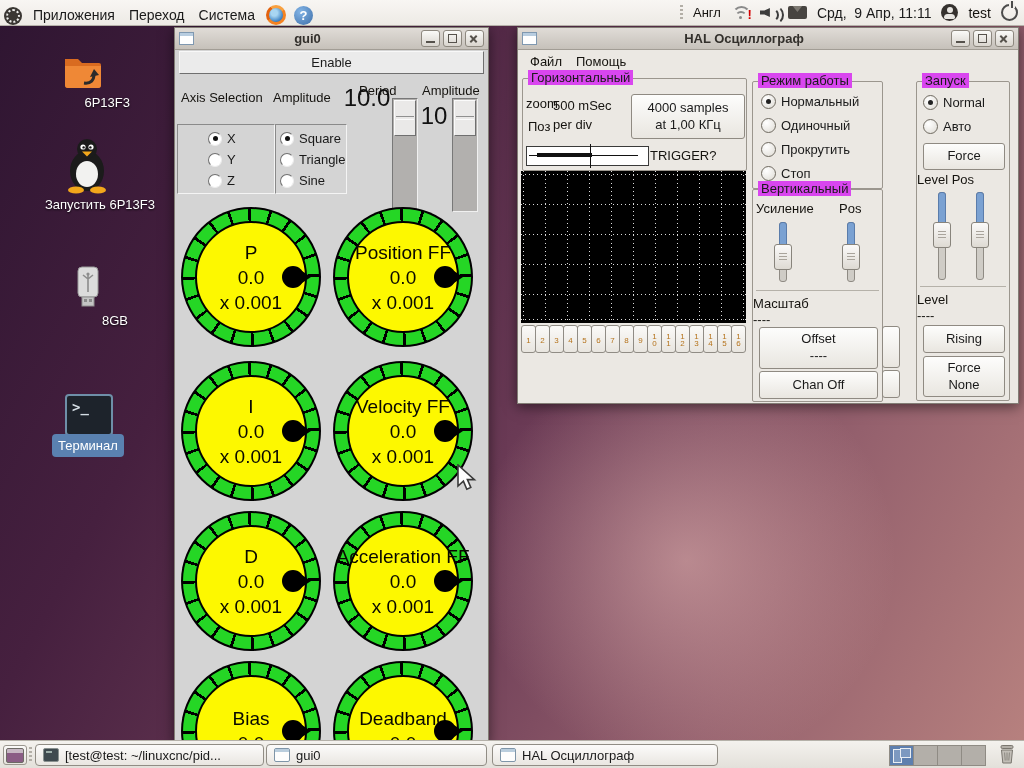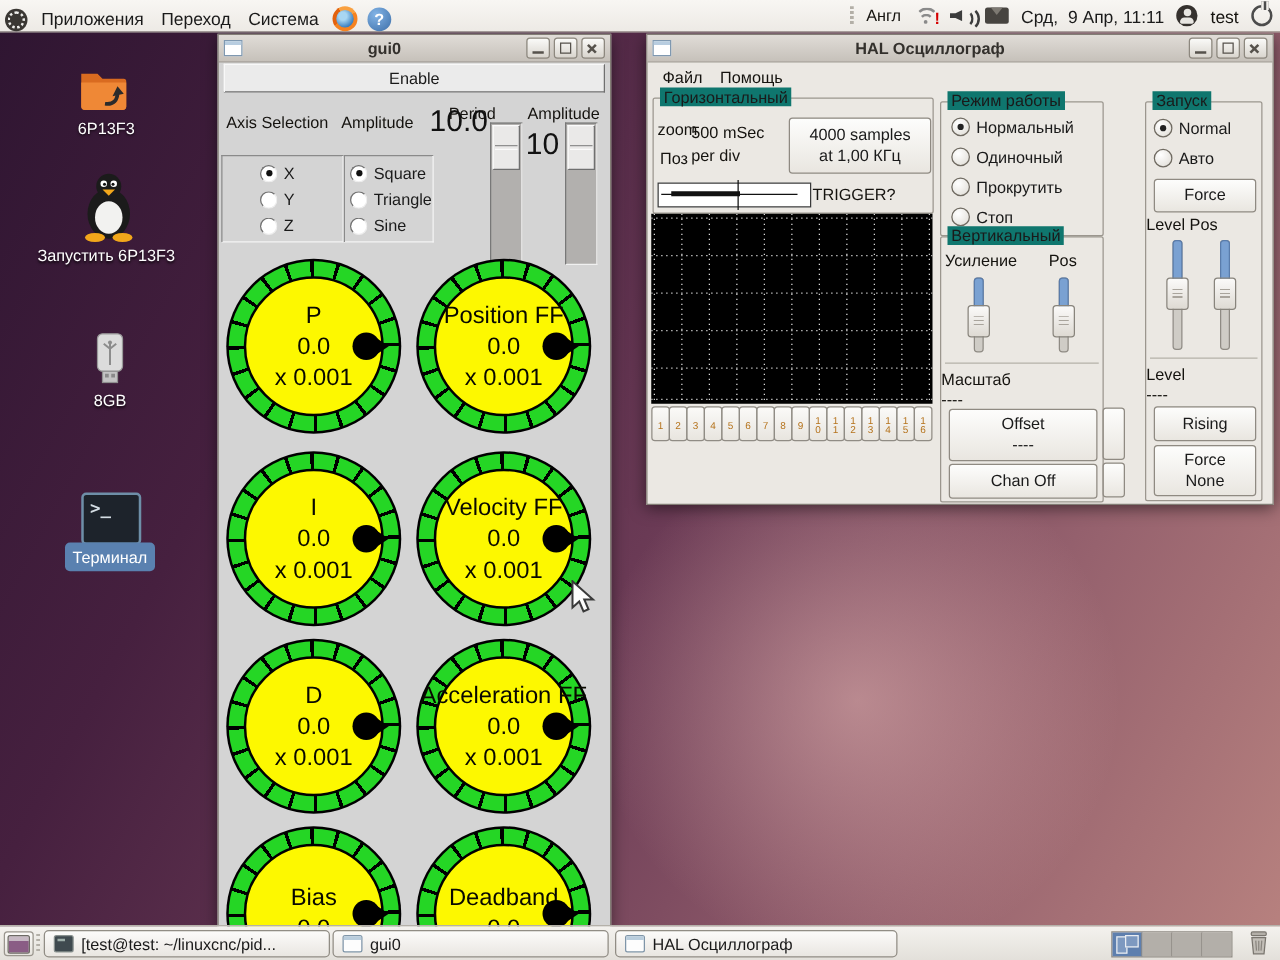--- a/index.html
+++ b/index.html
@@ -53,21 +53,21 @@
   .miniwin{width:14px;height:12px;background:#fdfdfd;border:1px solid #7f95a8;border-radius:2px;flex:none;position:relative;}
   .miniwin::after{content:"";position:absolute;left:0;top:0;right:0;height:3px;background:#b9cddd;}
   .sdicon{width:16px;height:13px;border:1px solid #6d6a65;background:linear-gradient(#c7b9c4 0 30%,#8a5d85 30%);border-radius:2px;}
   .wsw{position:absolute;top:4px;height:19px;display:flex;border:1px solid #8f8b84;}
   .wsw span{width:23px;height:19px;background:#b3afa9;border-right:1px solid #8f8b84;position:relative;}
   .wsw span:last-child{border-right:none;}
   .wsw .active{background:#5e7fae;}
   .wsw .active i{position:absolute;left:3px;top:3px;width:7px;height:12px;background:#7d99c0;border:1px solid #e9edf2;}
   .wsw .active em{position:absolute;right:2px;top:2px;width:9px;height:8px;background:#7d99c0;border:1px solid #e9edf2;}
   
-  .dlabel{position:absolute;color:#fff;font-size:13px;text-align:center;text-shadow:0 1px 2px rgba(0,0,0,.85);white-space:nowrap;}
+  .dlabel{position:absolute;color:#fff;font-size:13px;text-align:right;text-shadow:0 1px 2px rgba(0,0,0,.85);white-space:nowrap;}
   .dlabel.sel{background:#5a81b0;border-radius:4px;padding:4px 6px;text-shadow:none;}
   .termicon{position:absolute;width:44px;height:38px;background:#1d232b;border:2px solid #6e8fa8;border-radius:4px;}
   .termicon::after{content:">_";position:absolute;left:5px;top:3px;color:#d4dde4;
     font-family:"DejaVu Sans Mono","Liberation Mono",monospace;font-weight:bold;font-size:14px;}
   
   .win{border:1px solid #827d75;box-shadow:0 3px 12px rgba(0,0,0,.5);overflow:hidden;z-index:10;}
   .tbar{position:absolute;left:0;top:0;right:0;height:21px;background:linear-gradient(#e0dcd7,#c6c1ba);
     border-bottom:1px solid #a29d95;display:flex;align-items:center;padding:0 4px;}
   .ttitle{flex:1;text-align:center;font-weight:bold;font-size:13px;color:#33302c;}
   .ticon{width:13px;height:11px;background:#fff;border:1px solid #7f98b0;flex:none;position:relative;}
@@ -98,21 +98,21 @@
   .kface{position:absolute;inset:14px;border-radius:50%;background:#fdf800;border:2px solid #000;
     display:flex;flex-direction:column;align-items:center;justify-content:center;z-index:1;}
   .kface div{font-size:19px;line-height:25px;color:#090900;white-space:nowrap;}
   .kdot{position:absolute;right:17px;top:50%;width:22px;height:22px;margin-top:-11px;border-radius:50%;background:#000;z-index:2;}
   .kdot::after{content:"";position:absolute;left:14px;top:50%;margin-top:-10px;
     border-left:15px solid #000;border-top:10px solid transparent;border-bottom:10px solid transparent;}
   
   .gtkbtn{position:absolute;border:1px solid #8f8a82;border-radius:3px;background:linear-gradient(#fdfdfc,#e9e6e0);
     display:flex;flex-direction:column;align-items:center;justify-content:center;font-size:13px;line-height:1.3;text-align:center;}
   .group{position:absolute;border:1px solid #9b968e;border-radius:2px;}
-  .gtitle{position:absolute;top:-9px;left:5px;background:#0f766e;padding:0 3px;font-size:13px;white-space:nowrap;}
+  .gtitle{position:absolute;top:-9px;left:5px;background:#d946ef;padding:0 3px;font-size:13px;white-space:nowrap;}
   .rg{width:13px;height:13px;border-radius:50%;background:radial-gradient(circle at 35% 30%,#fff,#dedbd4);
     border:1px solid #6f6a61;flex:none;}
   .rg.sel{display:flex;align-items:center;justify-content:center;}
   .rg.sel::after{content:"";width:5px;height:5px;border-radius:50%;background:#222;}
   .gslider{position:absolute;width:18px;}
   .gtrack{position:absolute;left:50%;width:6px;margin-left:-3px;top:0;bottom:0;background:#cfccc6;border:1px solid #8f8b84;border-radius:3px;}
   .gfill{position:absolute;left:50%;width:6px;margin-left:-3px;top:0;background:#7aa1d2;border:1px solid #5a7cab;border-radius:3px;}
   .ghandle{position:absolute;left:50%;width:16px;margin-left:-8px;height:24px;background:linear-gradient(#fbfaf9,#dedad3);
     border:1px solid #88847c;border-radius:3px;}
   .ghandle::after{content:"";position:absolute;left:4px;right:4px;top:8px;height:8px;

